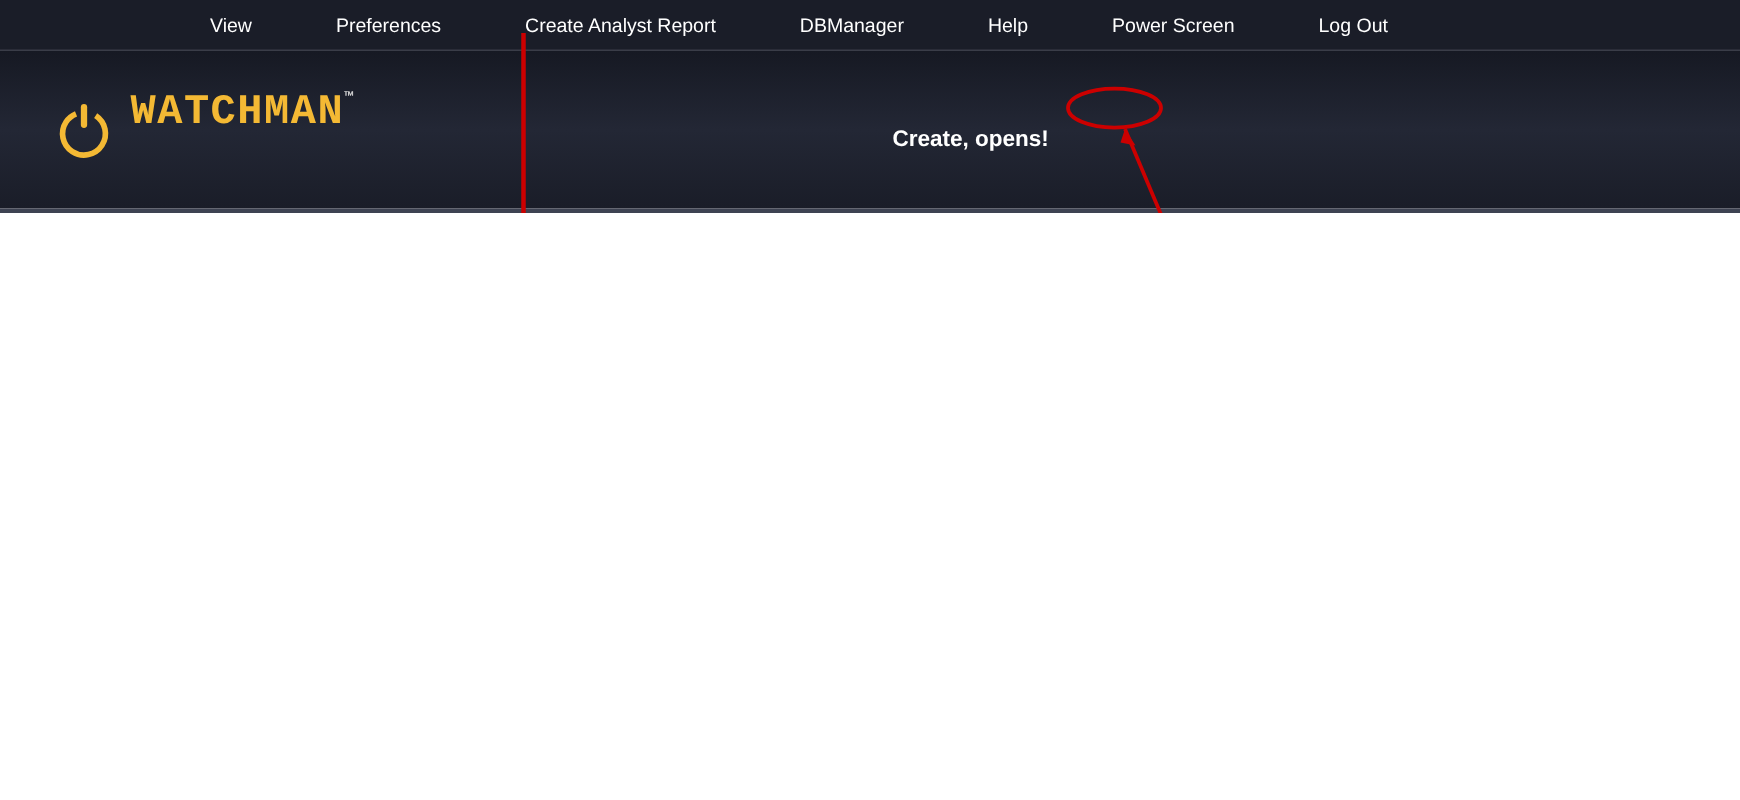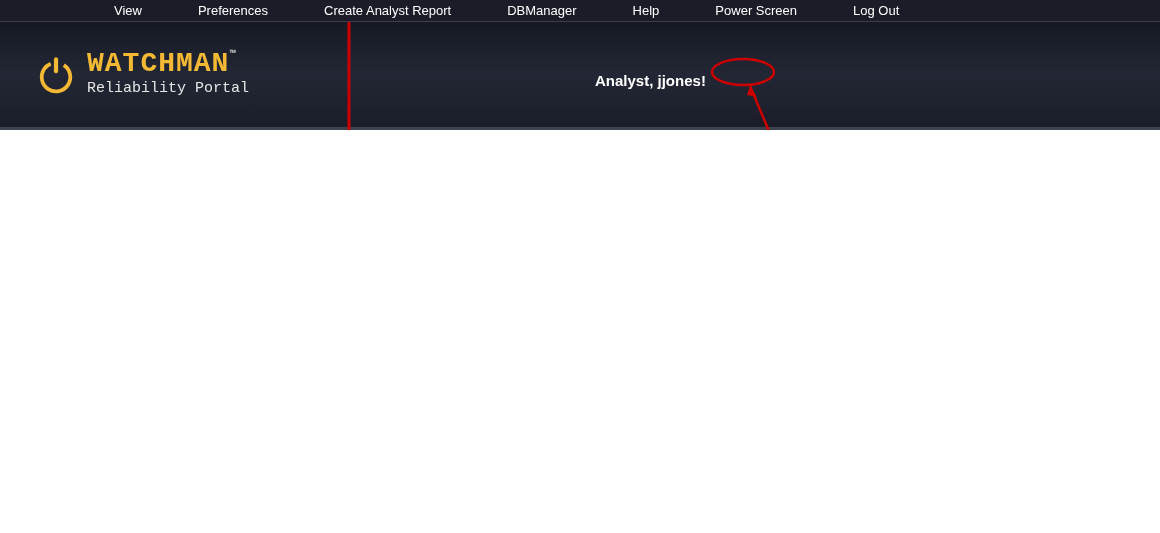--- a/index.html
+++ b/index.html
@@ -4,24 +4,24 @@
   <style>
     * { margin: 0; padding: 0; box-sizing: border-box; }
     body {
       font-family: Arial, Helvetica, sans-serif;
       background: #ffffff;
       width: 1160px;
       position: relative;
     }
     .top-menu {
       background: #1a1d28;
-      height: 22px;
+      height: 34px;
       display: flex;
       align-items: center;
-      padding-left: 86px;
+      padding-left: 112px;
       gap: 0;
       color: #fff;
       font-size: 13px;
       border-bottom: 1px solid #3a3d48;
     }
     .top-menu .menu-item {
       padding: 0 28px;
       cursor: pointer;
       white-space: nowrap;
     }
@@ -150,26 +150,25 @@
 <div class="header-bar">
   <div class="logo-block">
     <svg class="power-icon" viewBox="0 0 100 100">
       <circle cx="50" cy="55" r="34" fill="none" stroke="#f4b934" stroke-width="9" stroke-dasharray="180 40" transform="rotate(-57 50 55)"></circle>
       <rect x="45" y="8" width="10" height="38" rx="5" fill="#f4b934"></rect>
     </svg>
     <div class="logo-text">
       <div class="brand">
         <span>WATCHMAN</span><span class="tm">™</span>
       </div>
-      <div class="tagline">Reliability Portal</div>
     </div>
   </div>
   <div class="welcome-block">
     <div class="welcome-line1">
-      <span>Analyst, </span><span>jjones!</span>
+      <span>Create, </span><span>opens!</span>
     </div>
   </div>
 </div>
 
 <div class="dropdown-box">
   <div class="dropdown-title">Preferences</div>
   <div class="dropdown-item">Severity Trend</div>
   <div class="dropdown-item">User</div>
 </div>
 

